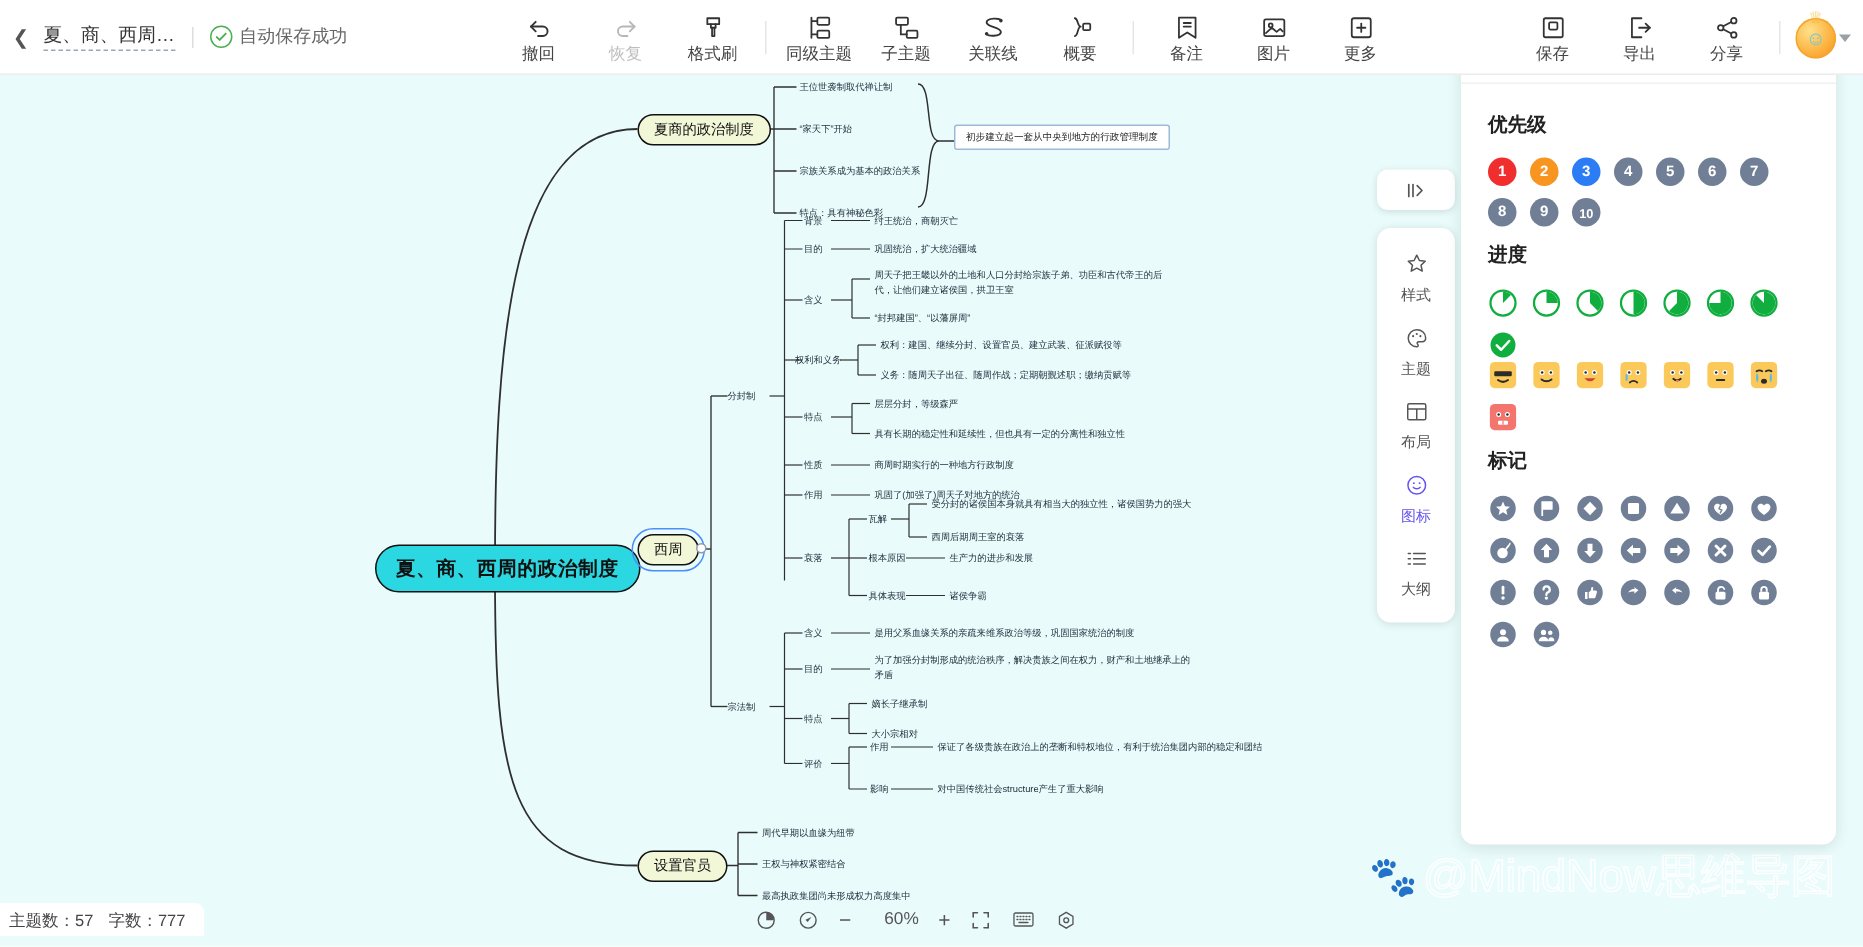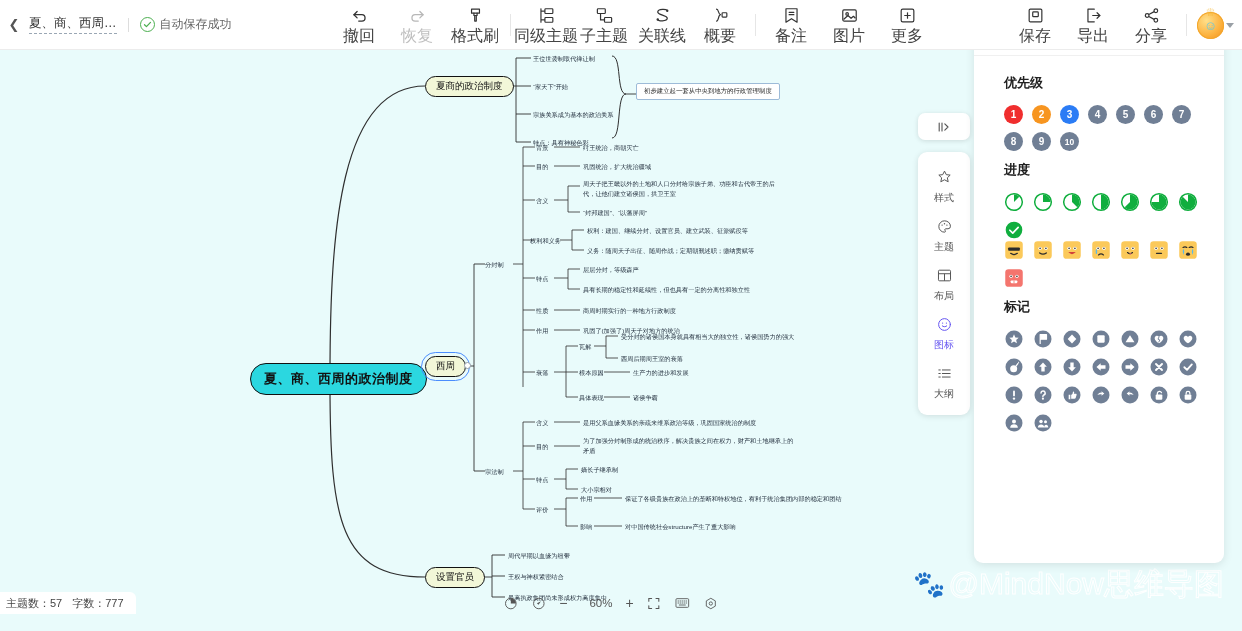--- a/index.html
+++ b/index.html
@@ -45,21 +45,21 @@
     position: absolute; right: 8px; top: 0; height: 50px;
     display: flex; align-items: center; gap: 0;
   }
   .tool {
     width: 58px; height: 46px; display: flex; flex-direction: column;
     align-items: center; justify-content: center; gap: 3px; cursor: pointer;
     user-select: none;
   }
   .tool.disabled { opacity: .35; cursor: default; }
   .tool-ico { height: 19px; display: flex; align-items: center; justify-content: center; color: #333; }
-  .tool-lbl { font-size: 16px; color: #444; line-height: 1; white-space: nowrap; text-align: right; }
+  .tool-lbl { font-size: 11px; color: #444; line-height: 1; white-space: nowrap; text-align: right; }
   .vsep { width: 1px; height: 22px; background: #e6e6e6; margin: 0 6px; }
 
   .avatar-wrap { display: flex; align-items: center; gap: 2px; padding-left: 4px; cursor: pointer; }
   .avatar {
     width: 27px; height: 27px; border-radius: 50%;
     background: radial-gradient(circle at 35% 32%, #ffe08a 0%, #fcb03c 60%, #f08d1d 100%);
     position: relative; display: flex; align-items: center; justify-content: center;
     box-shadow: 0 0 0 1px #f3a62b inset;
   }
   .avatar .crown {
@@ -126,21 +126,21 @@
   
   .panel {
     position: absolute; right: 18px; top: 18px; width: 250px; height: 545px;
     background: #ffffff; border-radius: 9px; box-shadow: 0 2px 10px rgba(0,0,0,.10);
     z-index: 25; overflow: hidden; display: flex; flex-direction: column;
   }
   .panel-head {
     height: 38px; display: flex; align-items: center; justify-content: center;
     font-size: 12.5px; color: #333; border-bottom: 1px solid #f0f0f0;
   }
-  .panel-body { padding: 14px 20px 0 30px; overflow: hidden; }
+  .panel-body { padding: 14px 20px 0 18px; overflow: hidden; }
   .sec-title { font-size: 13px; font-weight: 700; color: #222; margin: 10px 0 13px; }
   .sec-title.first { margin-top: 4px; }
   .icon-row { display: flex; flex-wrap: wrap; gap: 8px 9px; }
   .prio {
     width: 19px; height: 19px; border-radius: 50%; color: #fff;
     font-size: 10px; font-weight: 700; display: flex; align-items: center;
     justify-content: center; cursor: pointer; background: #707f95;
   }
   .prio.p1 { background: #f02e2e; }
   .prio.p2 { background: #f79520; }
@@ -154,21 +154,21 @@
   .watermark {
     position: absolute; right: 18px; bottom: 26px; z-index: 12;
     display: flex; align-items: center; gap: 3px;
     font-size: 30px; color: transparent; pointer-events: none;
     -webkit-text-stroke: 1px rgba(255,255,255,.95);
     font-weight: 400; letter-spacing: 0px; white-space: nowrap;
   }
 
   
   .statusbar {
-    position: absolute; left: 0; bottom: 17px; width: 1222px; height: 22px; z-index: 35;
+    position: absolute; left: 0; bottom: 7px; width: 1222px; height: 22px; z-index: 35;
   }
   .count-chip {
     position: absolute; left: 0; bottom: 0; height: 22px; padding: 0 12px 0 6px;
     background: #fff; border-top-right-radius: 6px;
     display: flex; align-items: center; gap: 10px;
     font-size: 11px; color: #444;
   }
   .zoombar {
     position: absolute; left: 50%; transform: translateX(-50%); bottom: 0;
     height: 22px; display: flex; align-items: center; gap: 13px;

